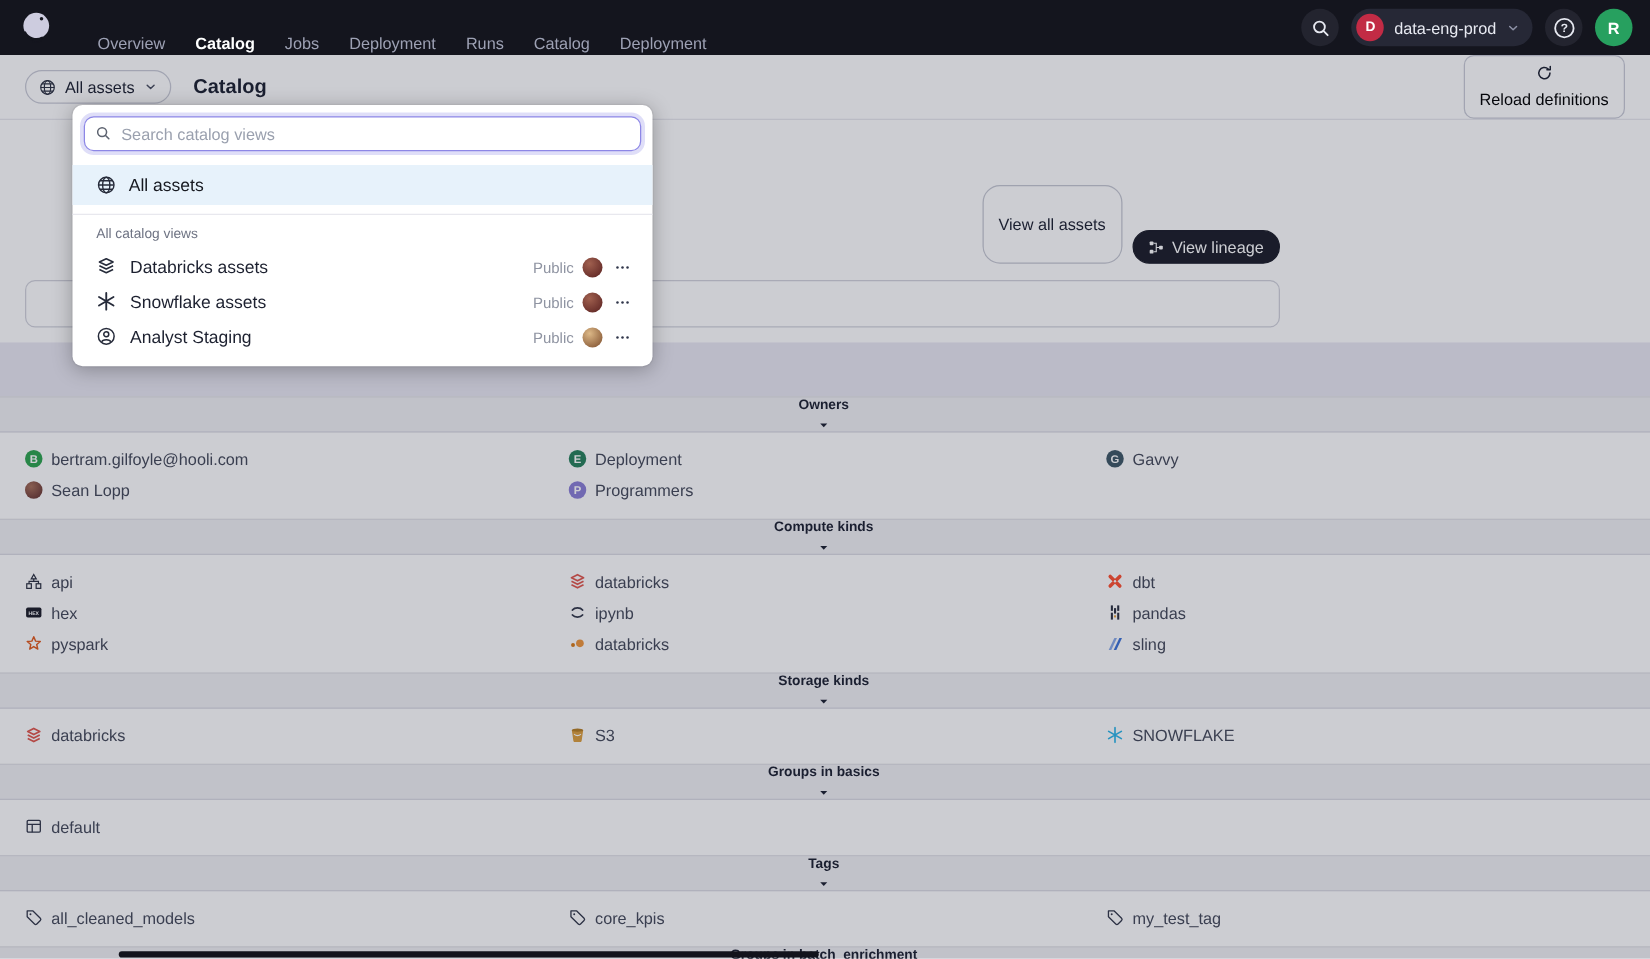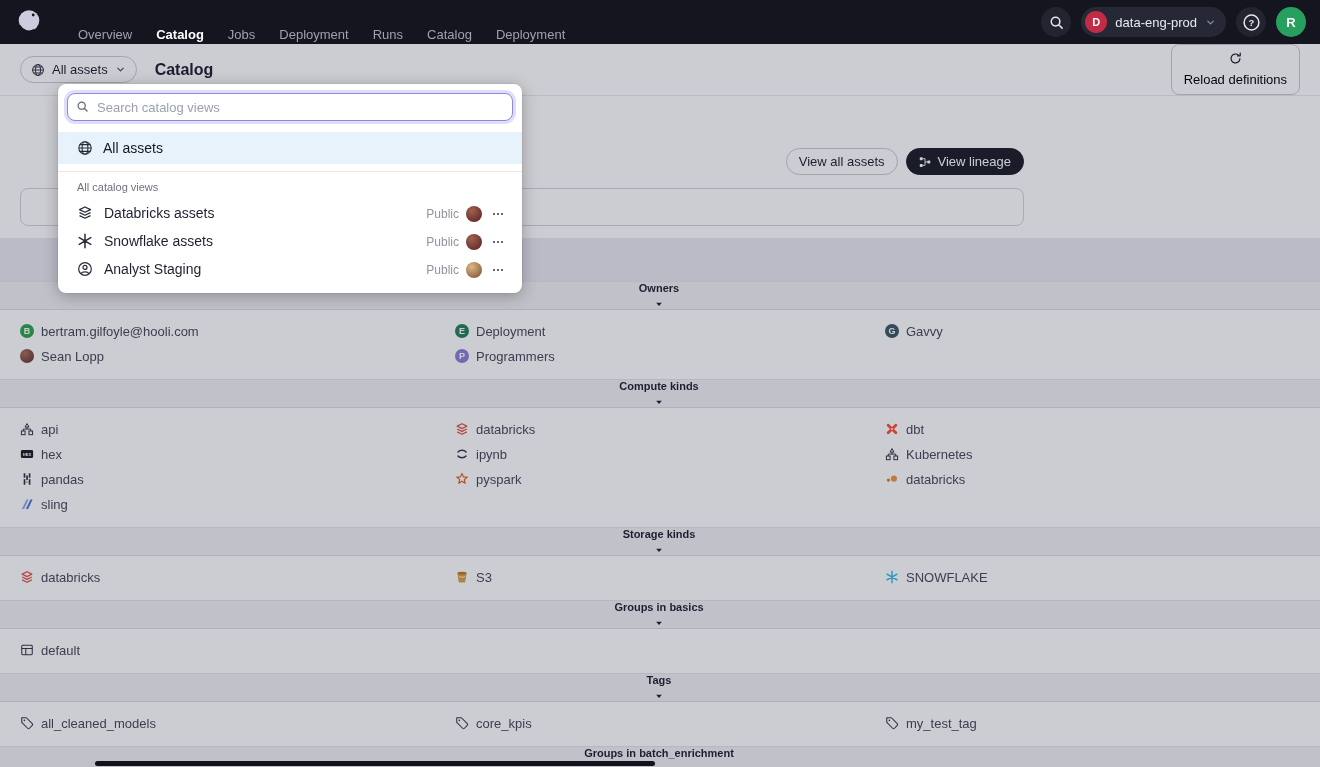--- a/index.html
+++ b/index.html
@@ -51,21 +51,21 @@
   }
   
   .page { position:relative; z-index:0; }
   .hero-buttons { display:flex; justify-content:flex-end; gap:8px; width:1004px; margin:52px 0 0 20px; }
   .btn-light {
     border:1px solid #c6c8d2; background:#fff; border-radius:14px; padding:5px 12px;
     font-size:13px; color:#1c2030; cursor:pointer;
   }
   .btn-dark {
     background:#1b1d28; color:#fff; border:1px solid #1b1d28; border-radius:14px; padding:5px 12px;
-    font-size:13px; display:flex; gap:7px; align-items:center; cursor:pointer;
+    font-size:13px; display:flex; gap:7px; align-items:center; cursor:pointer;margin-top:36px;
   }
   .hero-search {
     display:block; width:1004px; height:38px; margin:13px 0 0 20px;
     border:1px solid #d2d3dc; border-radius:8px; background:#fff; padding:0 12px; font-size:14px; outline:none;
   }
   .hero-band { height:43px; background:#e9e8f3; margin-top:12px; }
   
   .sec-header {
     height:29px; background:#f1f1f4; border-bottom:1px solid #dcdce3; border-top:1px solid #e3e3e8;
     display:flex; align-items:center; justify-content:space-between; padding:0 22px 0 20px;flex-direction:column;
@@ -298,33 +298,20 @@
           <div class="cat-item">
             <span class="icon14">
               <svg viewBox="0 0 16 16" width="14" height="14">
                 <g fill="none" stroke="#33384a" stroke-width="1.7" stroke-linecap="round">
                   <path d="M3.4 10.3c2 2.5 7.2 2.5 9.2 0"></path>
                   <path d="M3.4 5.7c2-2.5 7.2-2.5 9.2 0"></path>
                 </g>
               </svg>
             </span>
             <span>ipynb</span>
-          </div>
-          <div class="cat-item">
-            <span class="icon14">
-              <svg viewBox="0 0 16 16" width="14" height="14">
-                <g fill="none" stroke="#2b3040" stroke-width="1.1">
-                  <path d="M8 1.8 10.3 5.8H5.7Z"></path>
-                  <rect x="1.6" y="10.3" width="4.2" height="4.2"></rect>
-                  <rect x="10.2" y="10.3" width="4.2" height="4.2"></rect>
-                  <path d="M8 5.8v2.3M3.7 10.3V8.1h8.6v2.2"></path>
-                </g>
-              </svg>
-            </span>
-            <span>Kubernetes</span>
           </div>
           <div class="cat-item">
             <span class="icon14">
               <svg viewBox="0 0 16 16" width="14" height="14">
                 <g fill="#2b3040">
                   <rect x="4.2" y="1.5" width="1.9" height="5"></rect>
                   <rect x="4.2" y="8.2" width="1.9" height="6.3"></rect>
                   <rect x="7.1" y="4" width="1.9" height="5"></rect>
                   <rect x="10" y="1.5" width="1.9" height="5"></rect>
                   <rect x="10" y="8.2" width="1.9" height="6.3"></rect>

